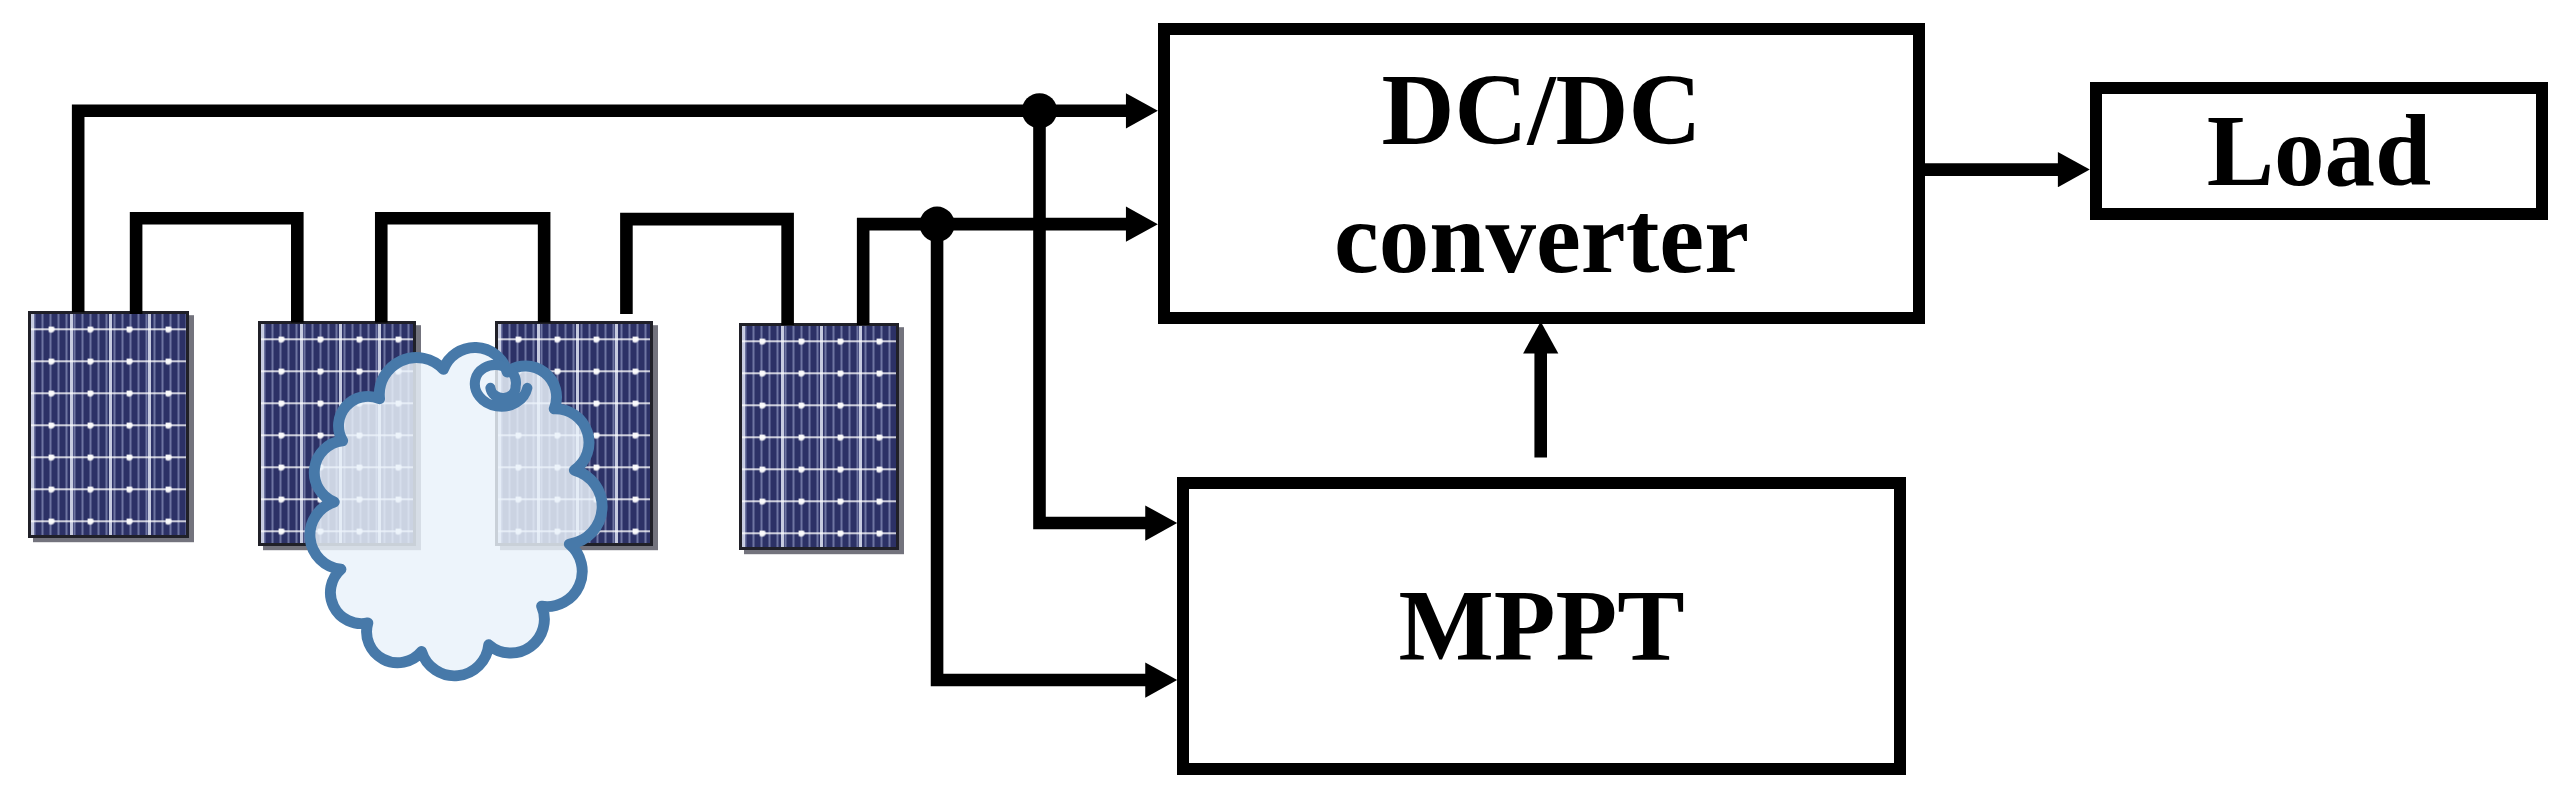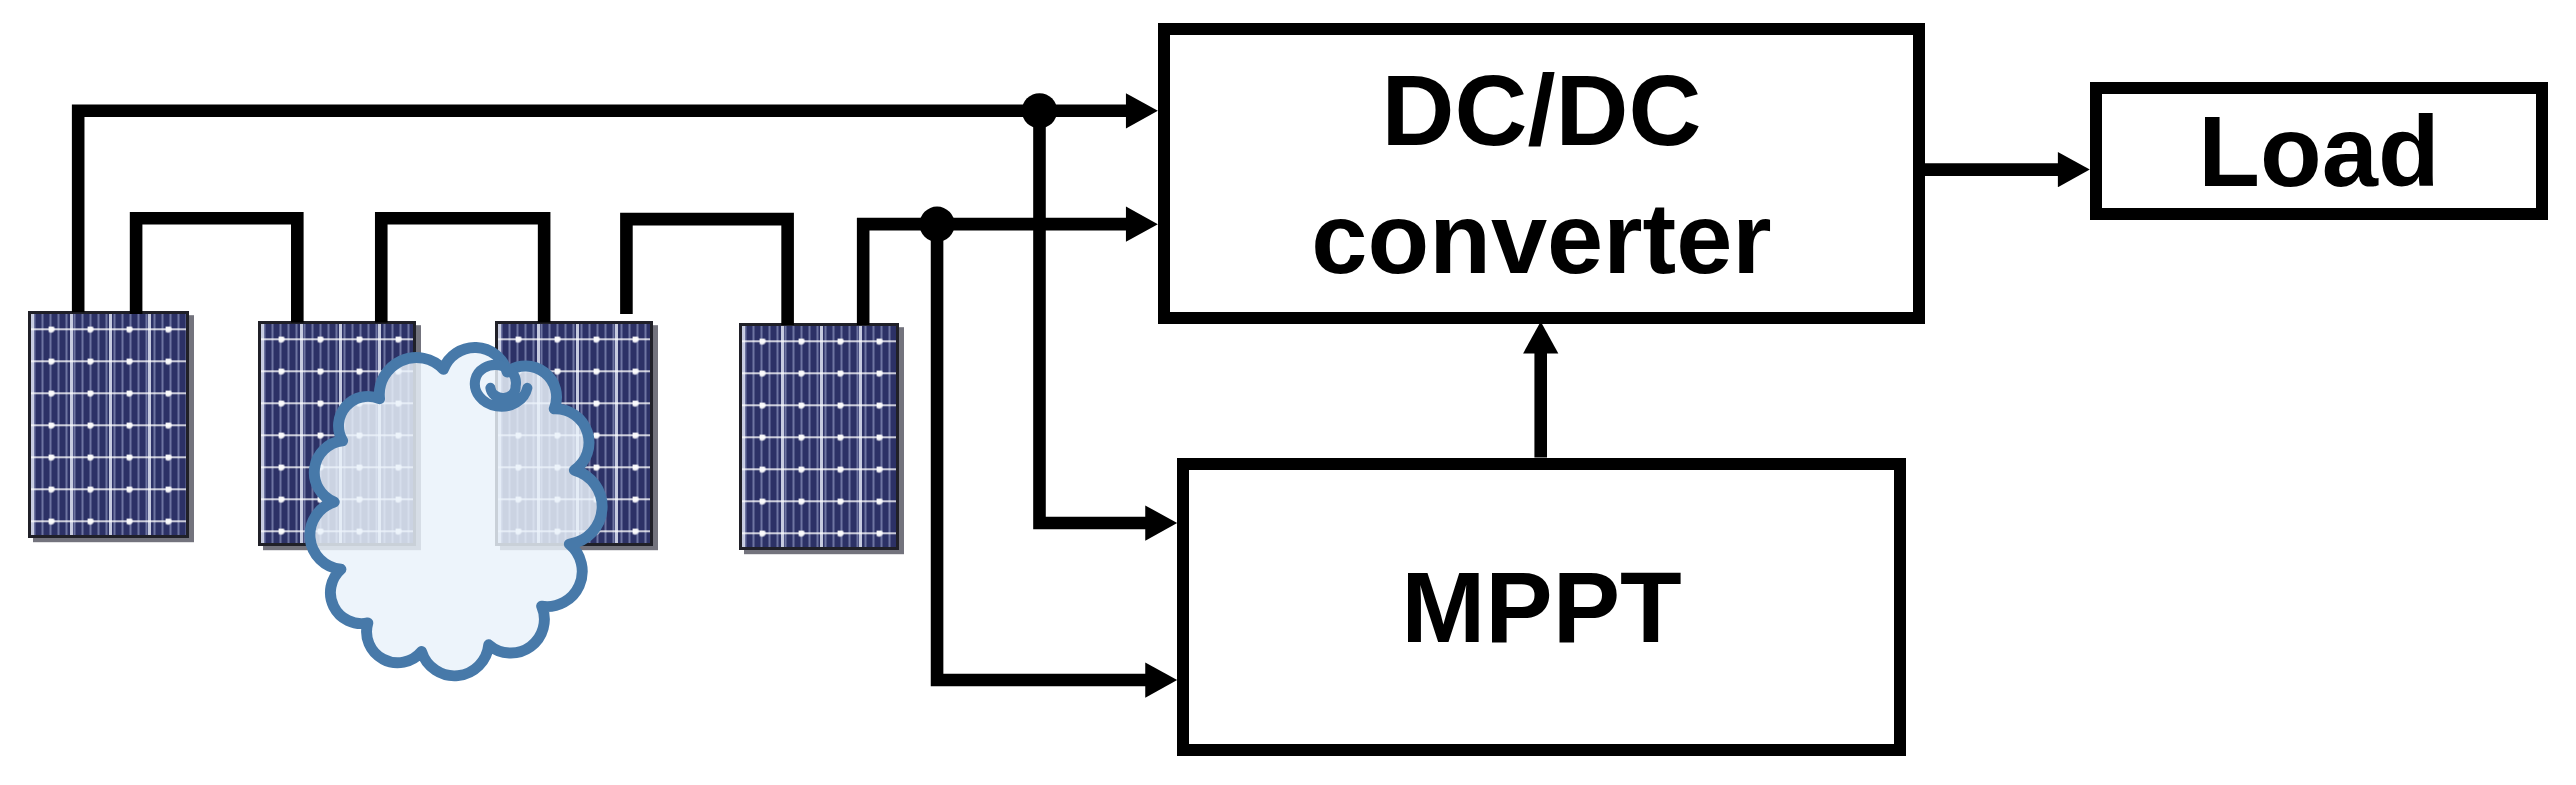--- a/index.html
+++ b/index.html
@@ -1,21 +1,21 @@
 <!DOCTYPE html>
 <html style="--wire: #000000; --box-border: #000000; --box-fill: #ffffff; --panel-blue: #2c3166; --cloud-stroke: #4779a9; --cloud-fill: #eaf2fa; --page-bg: #ffffff;font-size:13.4px"><head>
 <meta charset="utf-8">
 <style>
   html,body{margin:0;padding:0;background:#ffffff;}
   .canvas{
     position:relative;
     width:2576px;height:785px;
     background:var(--page-bg,#ffffff);
     overflow:hidden;
-    font-family:Liberation Sans, sans-serif;
+    font-family:Liberation Serif, serif;
   }
   
   .panel{
     position:absolute;
     background-color:var(--panel-blue,#2c3166);
     background-image:
       radial-gradient(circle 4.2px at 2.5px 2.5px, rgba(255,255,255,.95) 0 2.9px, rgba(255,255,255,0) 4.2px),
       linear-gradient(rgba(255,255,255,.75) 2.5px, rgba(255,255,255,0) 2.5px),
       linear-gradient(90deg, rgba(225,230,245,.85) 3.4px, rgba(225,230,245,0) 3.4px),
       linear-gradient(90deg, rgba(165,172,210,.55) 1.7px, rgba(165,172,210,0) 1.7px);
@@ -52,21 +52,21 @@
     border:12.6px solid var(--box-border,#000);
     background:var(--box-fill,#fff);
     box-sizing:border-box;
     display:flex;flex-direction:column;
     align-items:center;justify-content:center;
     font-weight:bold;color:#000;
     text-align:center;
   }
   .block .line{display:block;}
   .box-dcdc{left:1158px;top:23px;width:767px;height:301px;font-size:101px;line-height:128px;}
-  .box-mppt{left:1177px;top:458px;width:729px;height:298px;font-size:101px;line-height:124px;}
+  .box-mppt{left:1177px;top:477px;width:729px;height:298px;font-size:101px;line-height:124px;}
   .box-load{left:2090px;top:82px;width:458px;height:138px;font-size:101px;line-height:101px;}
 </style>
 </head>
 <body>
 
 <div class="canvas">
 
   <div class="panel panel1"></div>
   <div class="panel panel2"></div>
   <div class="panel panel3"></div>

